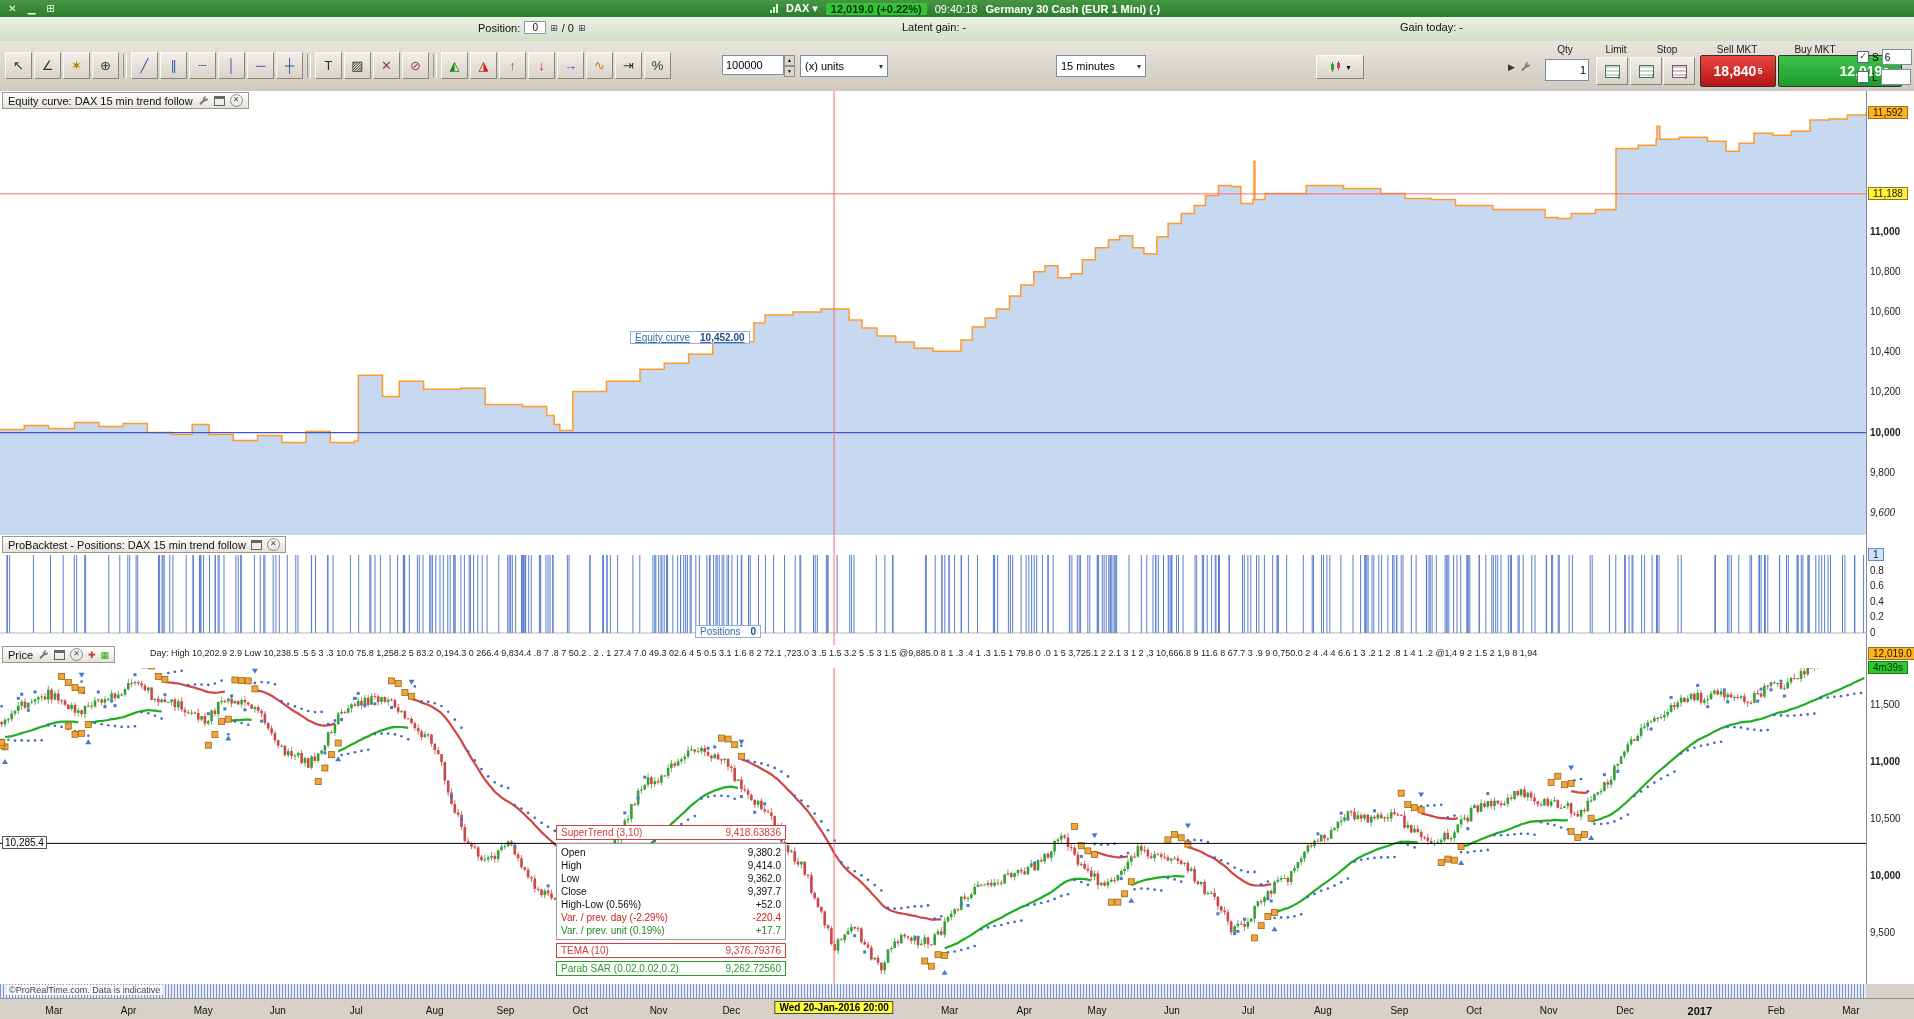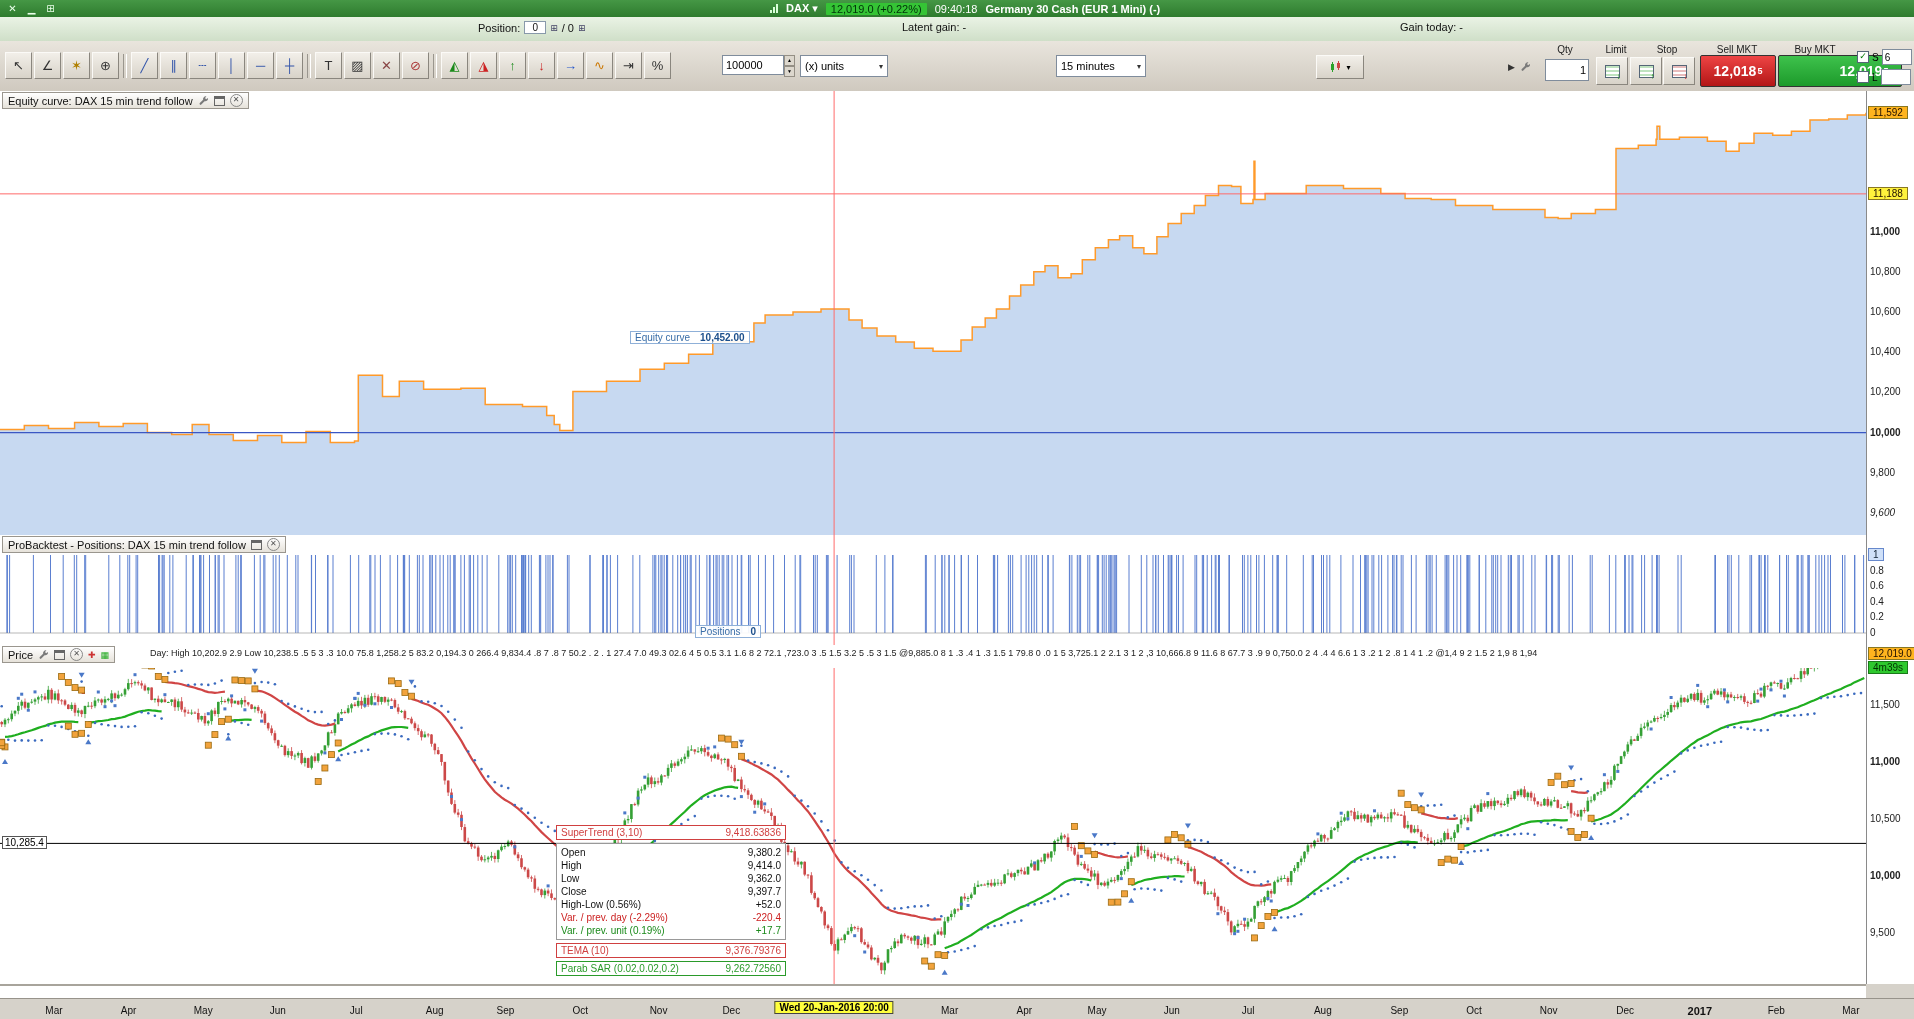--- a/index.html
+++ b/index.html
@@ -9,21 +9,21 @@
   .titlebar{position:absolute;top:0;left:0;width:100%;height:17px;
     background:linear-gradient(#459745,#2e7b2e);color:#fff;font-size:11px;display:flex;align-items:center;}
   .win-controls{display:flex;gap:6px;margin-left:6px;}
   .wbtn{width:13px;height:13px;display:flex;align-items:center;justify-content:center;
     font-size:10px;color:#eaffea;cursor:pointer;}
   .tb-center{position:absolute;left:770px;display:flex;align-items:center;gap:8px;white-space:nowrap;}
   .signal-icon{display:flex;align-items:flex-end;gap:1px;height:9px;}
   .signal-icon i{width:2px;background:#d9ffd9;display:block;}
   .signal-icon i:nth-child(1){height:3px}.signal-icon i:nth-child(2){height:6px}.signal-icon i:nth-child(3){height:9px}
   .tb-instr{font-weight:bold;cursor:pointer;}
-  .tb-badge{background:#35c435;color:#00320a;font-weight:normal;padding:0 5px;border-radius:1px;}
+  .tb-badge{background:#35c435;color:#00320a;font-weight:bold;padding:0 5px;border-radius:1px;}
   .tb-desc{font-weight:bold;}
   
   .infobar{position:absolute;top:17px;left:0;width:100%;height:24px;
     background:linear-gradient(#eaf3e5,#cfdfc8);border-bottom:1px solid #9aa896;font-size:11px;color:#111;}
   .ib-pos{position:absolute;left:478px;top:4px;display:flex;align-items:center;gap:4px;}
   .chip{background:#fff;border:1px solid #8899aa;padding:0 5px;font-size:10px;min-width:10px;text-align:center;}
   .mini-ico{font-size:9px;color:#446;cursor:pointer;}
   .ib-latent{position:absolute;left:902px;top:4px;}
   .ib-gain{position:absolute;left:1400px;top:4px;}
   
@@ -219,21 +219,21 @@
         <span class="ico-book g">
           <em style="color:#1a8a1a">↑</em>
         </span>
       </div>
     <div class="obtn" style="left:1663px;">
         <span class="ico-book r">
           <em style="color:#cc2222">↓</em>
         </span>
       </div>
     <div class="mkt-btn sell" style="left:1700px;">
-      <span>12,018</span>
+      <span>18,840</span>
         <sup>5</sup>
     </div>
     <div class="mkt-btn buy" style="left:1778px;">
       <span>12,019</span>
         <sup>5</sup>
     </div>
     <div class="sl-row" style="left:1857px;top:8px;">
       <span class="cb">✓</span>
       <span>S</span>
       <input class="mini-in" value="6" style="">
@@ -269,21 +269,21 @@
     <div class="chart-tab">
       <span>Equity curve: DAX 15 min trend follow</span>
       <span class="icon-wrench">
           <svg width="11" height="11" viewBox="0 0 12 12">
             <path d="M10.8 3.2a2.9 2.9 0 0 1-3.6 3.6L3.6 10.4a1.1 1.1 0 0 1-1.6-1.6l3.6-3.6a2.9 2.9 0 0 1 3.6-3.6L7.6 3.2l1.3 1.3z" fill="#7a7a7a"></path>
           </svg>
         </span>
       <span class="icon-window"></span>
       <span class="icon-close">✕</span>
     </div>
-    <div class="series-label" style="left:630px;top:240px;">
+    <div class="series-label" style="left:630px;top:240px;text-decoration:underline;">
       <span>Equity curve</span>
         <b>10,452.00</b>
     </div>
   </div>
 
   <div class="panel" style="top:535px;height:110px;" id="panel-positions">
     <svg id="positions-svg" width="1866" height="110">
         <line x1="33.4" x2="33.4" y1="20" y2="98" stroke="#5b7fd0" stroke-width="1"></line>
         <line x1="127.8" x2="127.8" y1="20" y2="98" stroke="#5b7fd0" stroke-width="1"></line>
         <line x1="85.7" x2="85.7" y1="20" y2="98" stroke="#5b7fd0" stroke-width="1"></line>
@@ -2346,20 +2346,23 @@
         <span>TEMA (10)</span>
           <span>9,376.79376</span>
       </div>
       <div class="tt-box tt-sar">
         <span>Parab SAR (0.02,0.02,0.2)</span>
           <span>9,262.72560</span>
       </div>
     </div>
   </div>
 
+  <div class="scrollstrip">
+    <div class="copyright">©ProRealTime.com. Data is indicative</div>
+  </div>
   <div class="scroll-right"></div>
   <div class="timeaxis" id="time-axis">
       <span class="month" style="left: 35.454px;">Mar</span>
       <span class="month" style="left: 110.094px;">Apr</span>
       <span class="month" style="left: 184.734px;">May</span>
       <span class="month" style="left: 259.374px;">Jun</span>
       <span class="month" style="left: 337.746px;">Jul</span>
       <span class="month" style="left: 416.118px;">Aug</span>
       <span class="month" style="left: 487.026px;">Sep</span>
       <span class="month" style="left: 561.666px;">Oct</span>

